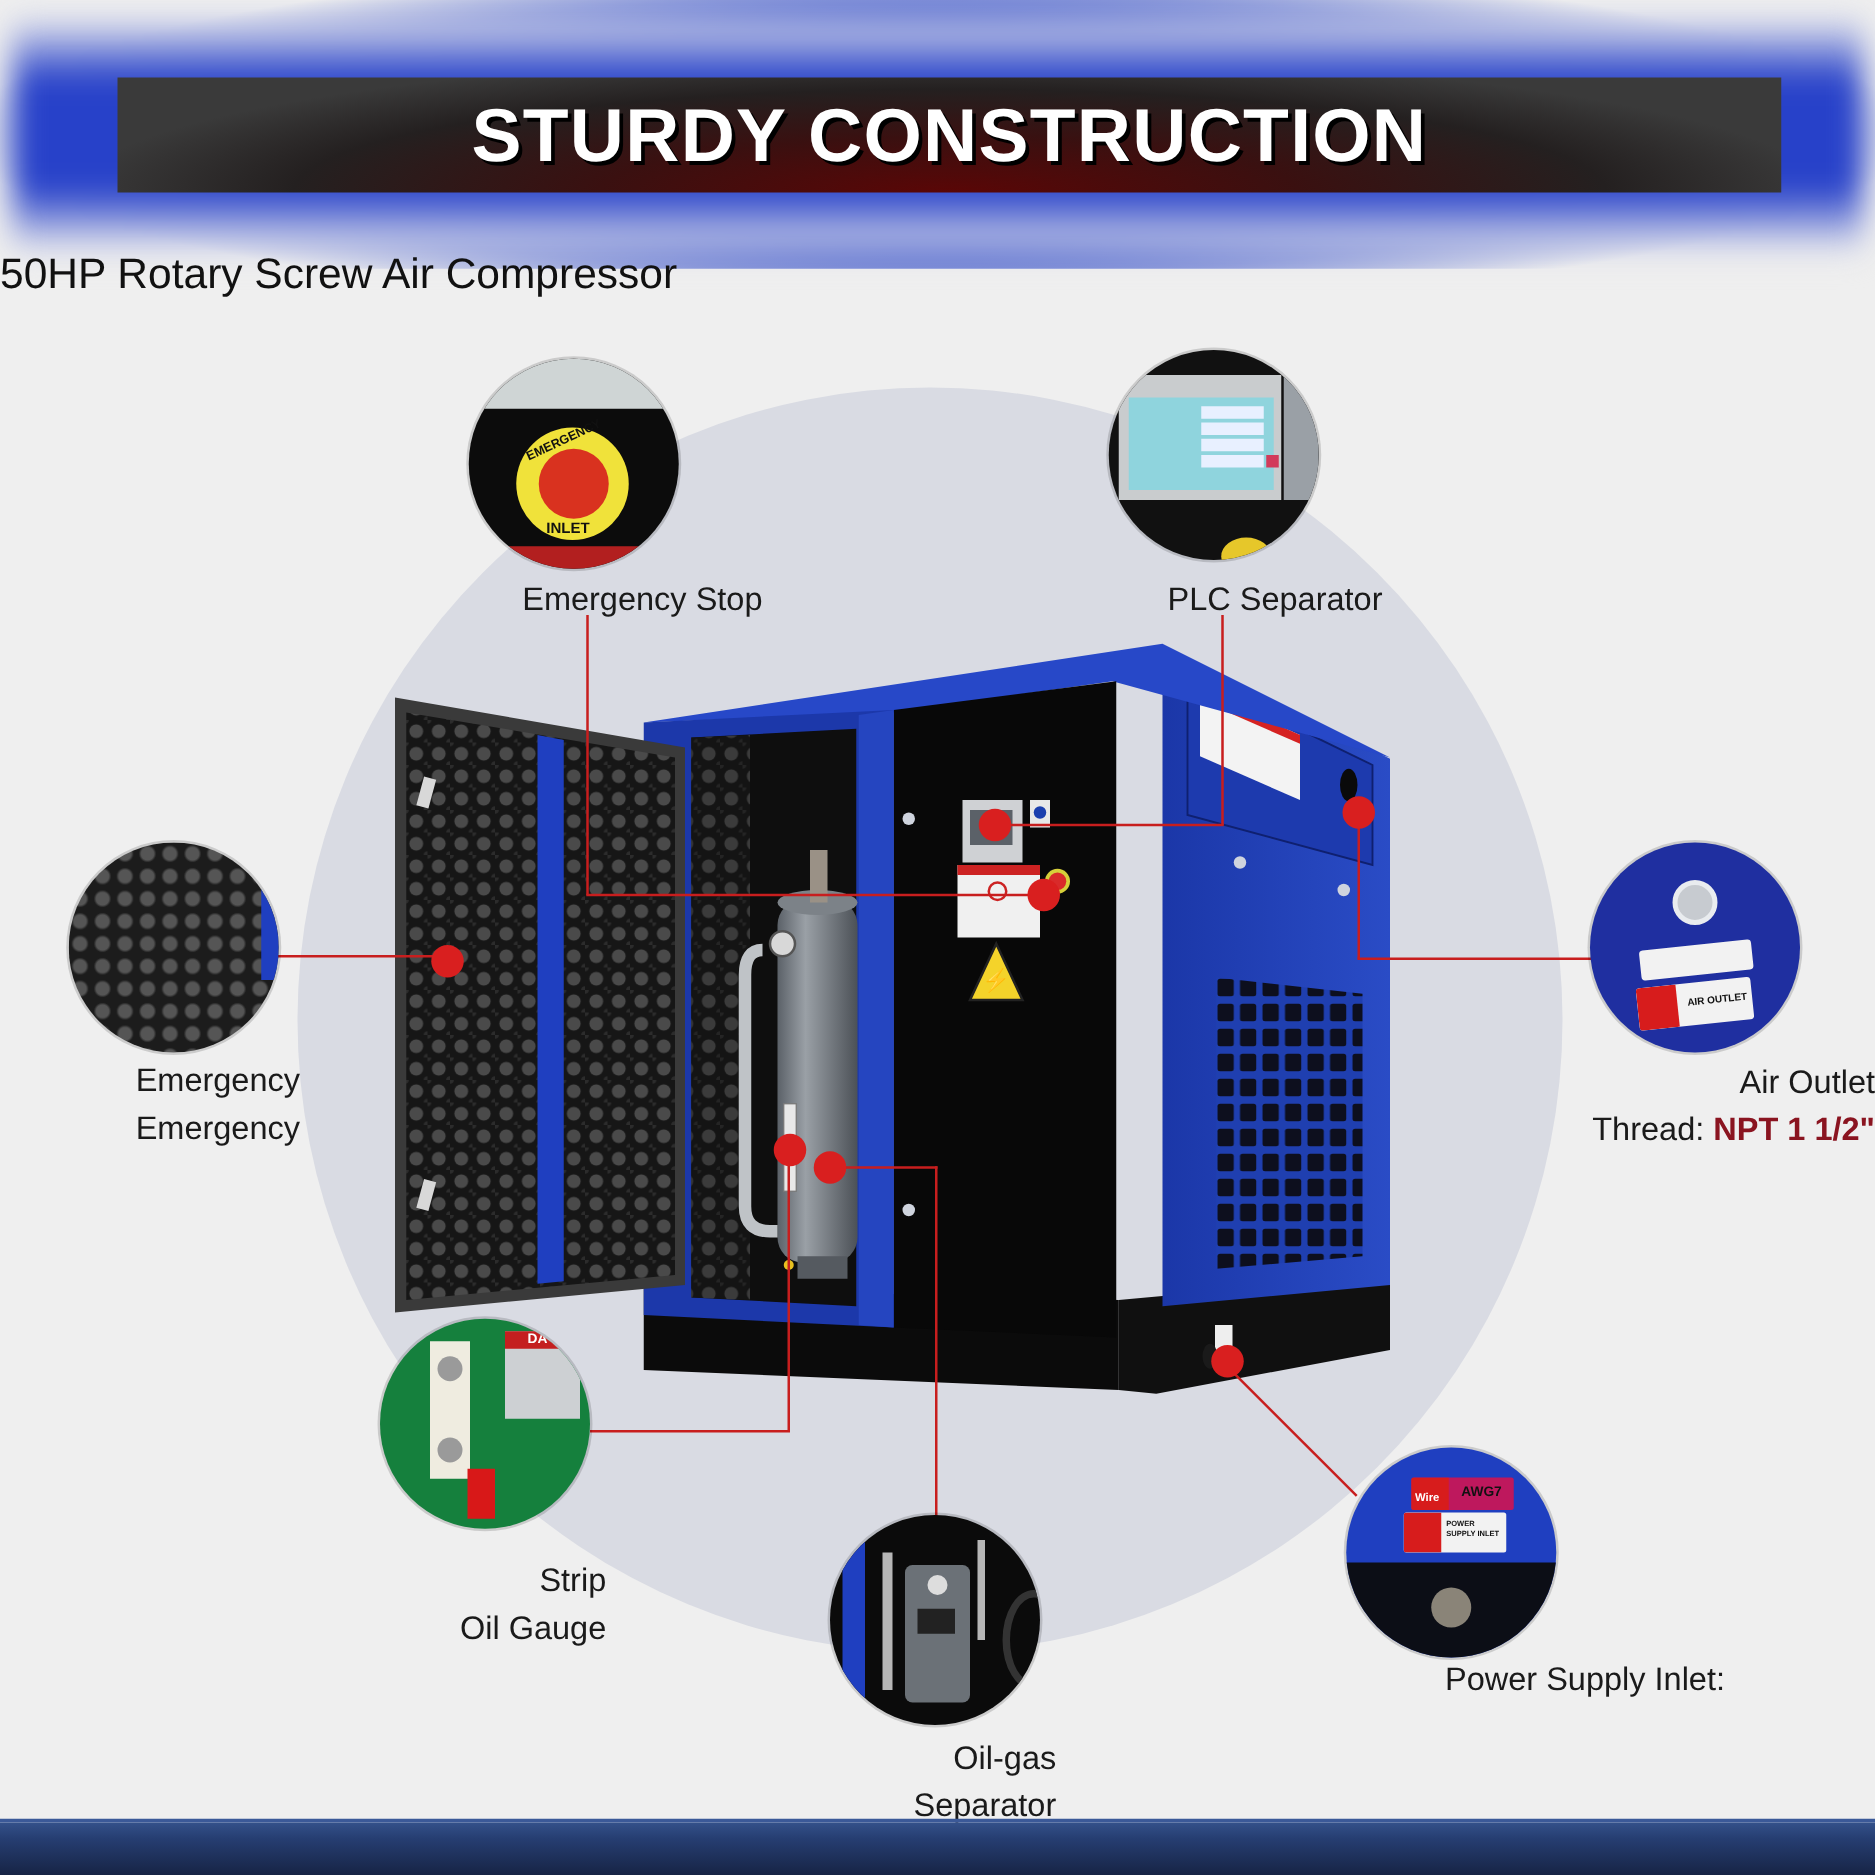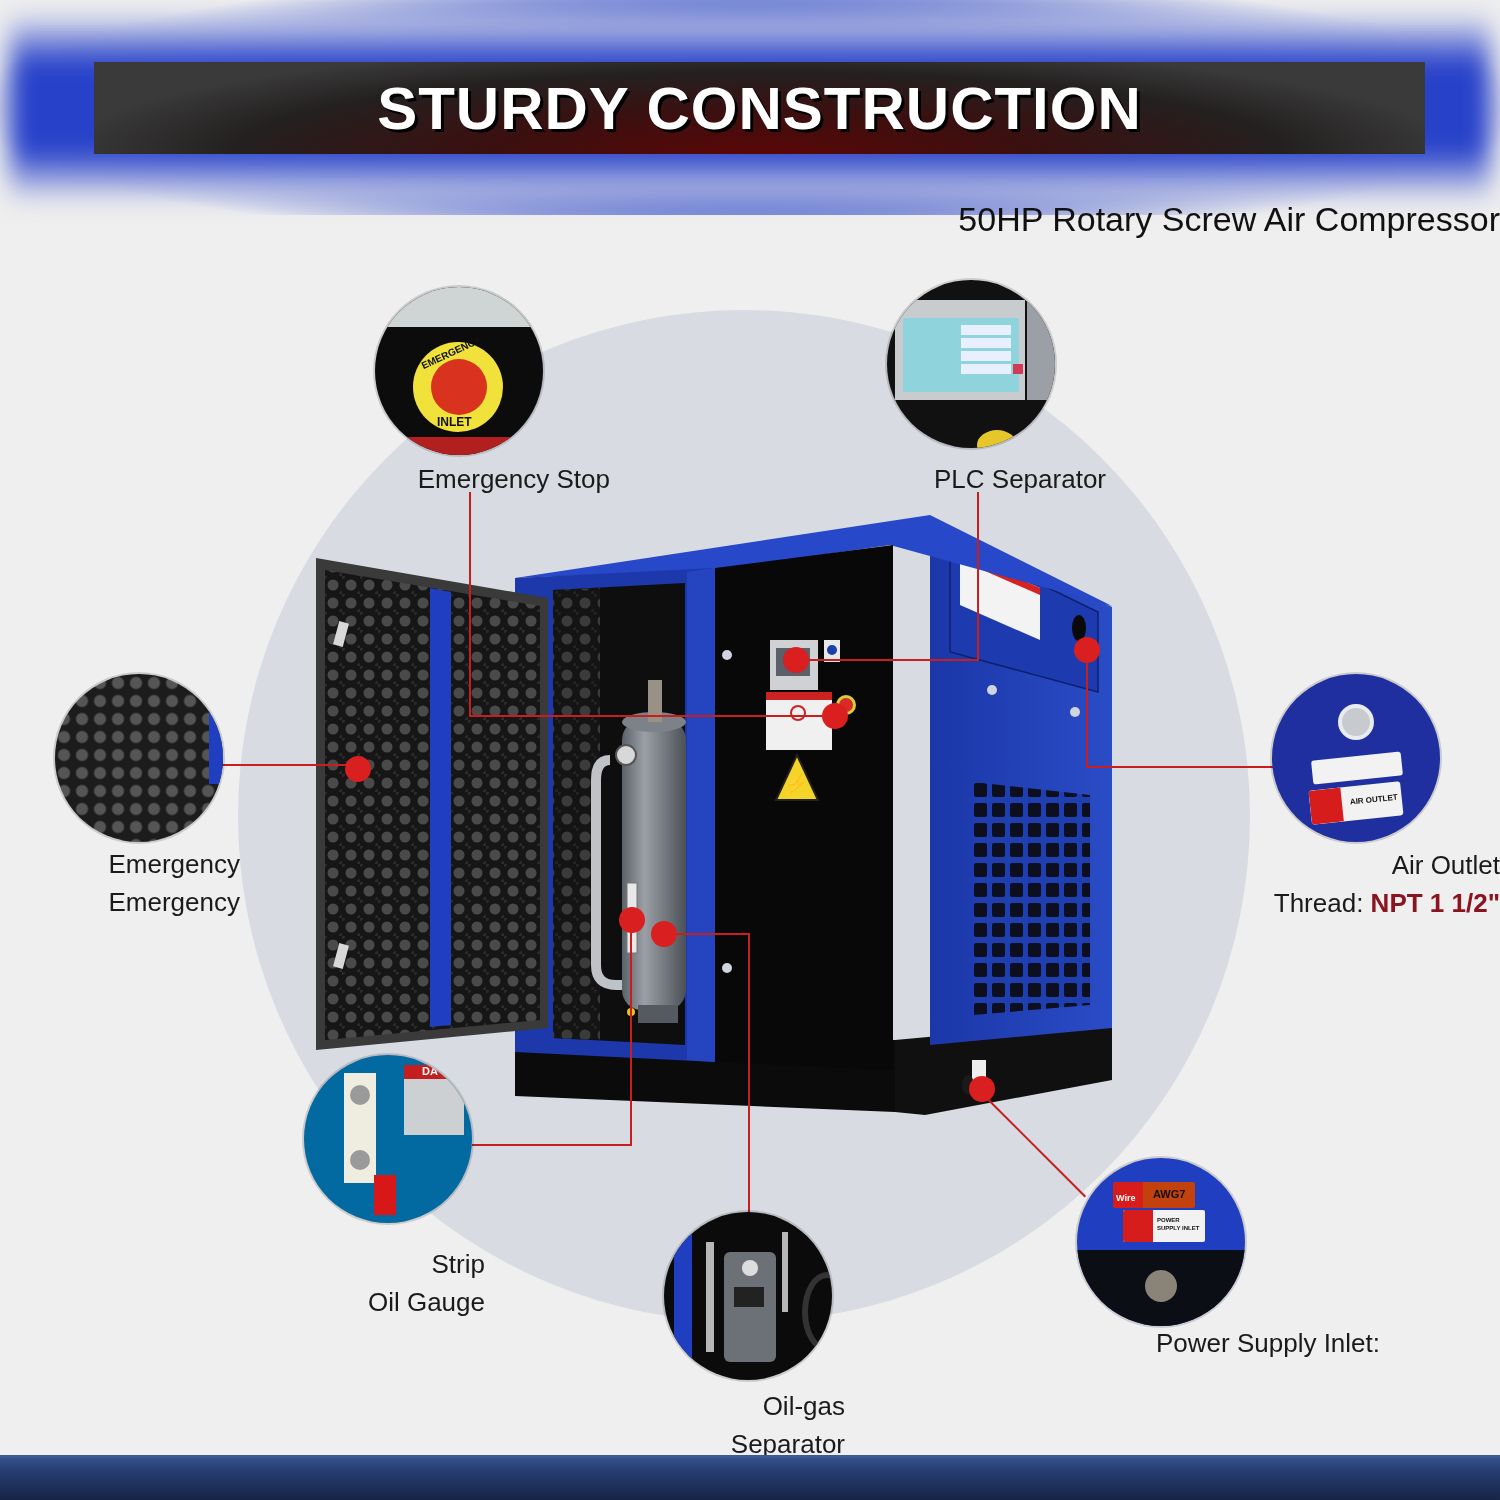--- a/index.html
+++ b/index.html
@@ -25,21 +25,21 @@
     position: absolute; left: 94px; top: 62px; width: 1331px; height: 92px;
     background: radial-gradient(ellipse 700px 110px at 50% 100%, #5a0606 0%, #3a1010 40%, #242020 75%, #3a3a3a 100%);
     display: flex; align-items: center; justify-content: center;
   }
   .header-title {
     color: #fff; font-weight: 700; font-size: 60px; letter-spacing: 1px;
     text-shadow: 3px 3px 0 #000;
     font-family: "Liberation Sans", sans-serif;
   }
   .subtitle {
-    position: absolute; left: 0; width: 1500px; top: 200px; text-align: right;
+    position: absolute; left: 0; width: 1500px; top: 200px; text-align: left;
     font-size: 34px; color: #111;
   }
   
   .bg-circle {
     position: absolute; left: 238px; top: 310px; width: 1012px; height: 1012px;
     border-radius: 50%; background: #d9dbe3;
   }
   
   .unit { position: absolute; left: 0; top: 0; width: 1500px; height: 1500px; }
   .feature-circle {
@@ -231,21 +231,21 @@
     <span style="position:absolute;left:40px;top:11px;font-size:8px;font-weight:700;color:#111;">AIR OUTLET</span>
   </div>
 </div>
 <div class="label" style="left:1210px;top:846px;width:290px;">
   <div>Air Outlet</div>
   <div>
     <span>Thread: </span><span class="accent">NPT 1 1/2"</span>
   </div>
 </div>
 
-<div class="feature-circle" style="left:304px;top:1055px;width:168px;height:168px;background:#0369a1;">
+<div class="feature-circle" style="left:304px;top:1055px;width:168px;height:168px;background:#15803d;">
   <div style="position:absolute;left:40px;top:18px;width:32px;height:110px;background:#efece0;"></div>
   <div style="position:absolute;left:46px;top:30px;width:20px;height:20px;border-radius:50%;background:#9a9a9a;"></div>
   <div style="position:absolute;left:46px;top:95px;width:20px;height:20px;border-radius:50%;background:#9a9a9a;"></div>
   <div style="position:absolute;left:100px;top:10px;width:60px;height:70px;background:#cdd0d3;"></div>
   <div style="position:absolute;left:100px;top:10px;width:60px;height:14px;background:#c41f1f;"></div>
   <span style="position:absolute;left:118px;top:10px;font-size:11px;font-weight:700;color:#fff;">DA</span>
   <div style="position:absolute;left:70px;top:120px;width:22px;height:40px;background:#d81818;"></div>
 </div>
 <div class="label" style="left:290px;top:1245px;width:195px;">
   <div>Strip</div>
@@ -261,21 +261,21 @@
   <div style="position:absolute;left:118px;top:20px;width:6px;height:80px;background:#b7b7b7;"></div>
   <div style="position:absolute;left:138px;top:60px;width:50px;height:80px;border-radius:50%;border:6px solid #333;"></div>
 </div>
 <div class="label" style="left:650px;top:1387px;width:195px;">
   <div>Oil-gas</div>
   <div>Separator</div>
 </div>
 
 <div class="feature-circle" style="left:1077px;top:1158px;width:168px;height:168px;background:#1f3fc0;">
   <div style="position:absolute;left:0;top:92px;width:168px;height:80px;background:#0c0e16;"></div>
-  <div style="position:absolute;left:36px;top:24px;width:82px;height:26px;background:#c2410c;border-radius:2px;overflow:hidden;">
+  <div style="position:absolute;left:52px;top:24px;width:82px;height:26px;background:#be185d;border-radius:2px;overflow:hidden;">
     <div style="position:absolute;left:0;top:0;width:30px;height:26px;background:#d71c1c;"></div>
     <span style="position:absolute;left:3px;top:11px;font-size:9px;font-weight:700;color:#fff;">Wire</span>
     <span style="position:absolute;left:40px;top:6px;font-size:11px;font-weight:700;color:#111;">AWG7</span>
   </div>
   <div style="position:absolute;left:46px;top:52px;width:82px;height:32px;background:#f2f2f2;border-radius:2px;overflow:hidden;">
     <div style="position:absolute;left:0;top:0;width:30px;height:32px;background:#d71c1c;"></div>
     <span style="position:absolute;left:34px;top:6px;width:46px;font-size:6px;font-weight:700;color:#111;line-height:8px;">POWER SUPPLY INLET</span>
   </div>
   <div style="position:absolute;left:68px;top:112px;width:32px;height:32px;border-radius:50%;background:#8a8478;"></div>
 </div>

